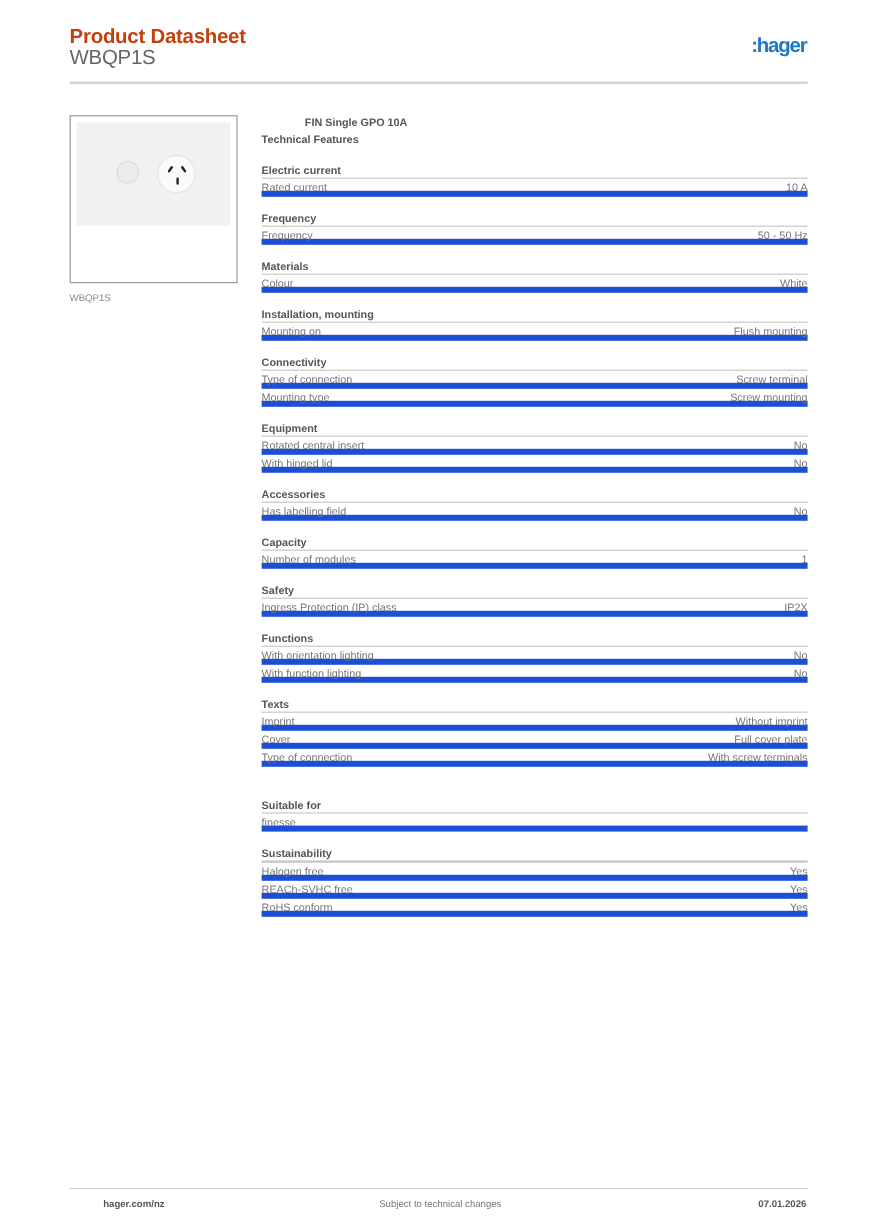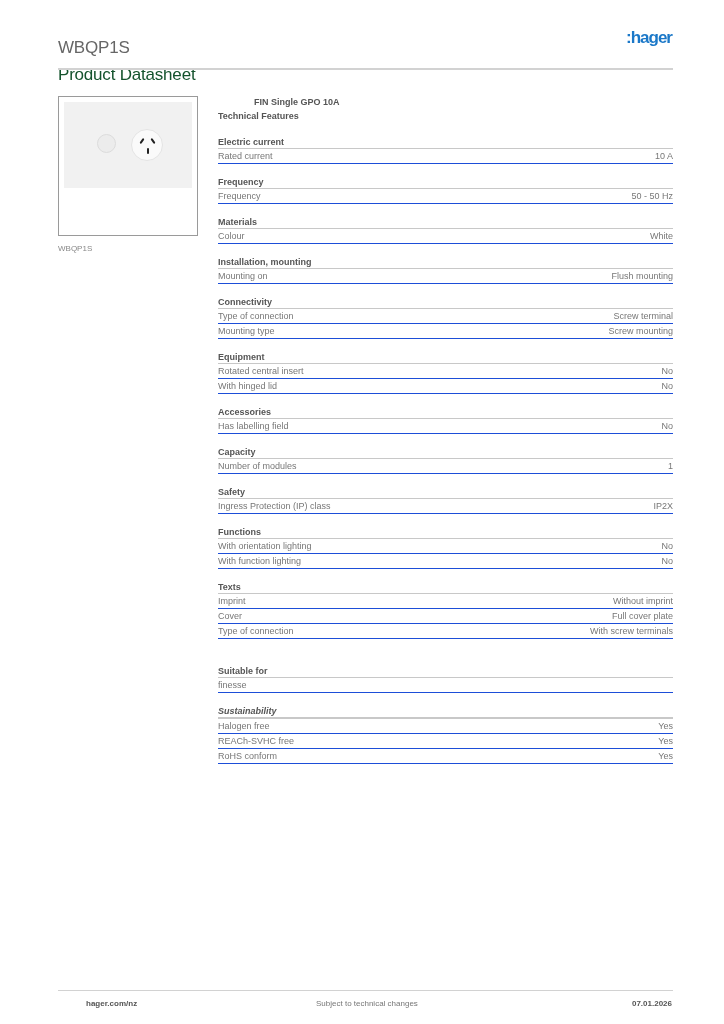--- a/index.html
+++ b/index.html
@@ -1,40 +1,40 @@
 <!DOCTYPE html>
 <html><head>
 <meta charset="utf-8">
 <style>
   * { margin: 0; padding: 0; box-sizing: border-box; }
   html, body { width: 724px; height: 1024px; background: #ffffff; }
   body { position: relative; font-family: "Liberation Sans", sans-serif; color: #555; overflow: hidden; }
 
-  .header-title { position: absolute; left: 58px; top: 21px; font-size: 17px; font-weight: normal; color: #14532d; letter-spacing: -0.2px; margin-top: 44px; }
+  .header-title { position: absolute; left: 58px; top: 21px; font-size: 17px; font-weight: bold; color: #c2410c; letter-spacing: -0.2px; }
   .header-sub { position: absolute; left: 58px; top: 38px; font-size: 17px; color: #666; letter-spacing: -0.2px; }
   .logo { position: absolute; right: 52px; top: 28px; font-size: 17px; font-weight: bold; color: #1b78c8; letter-spacing: -1px; }
   .header-rule { position: absolute; left: 58px; top: 68px; width: 615px; height: 2px; background: #d2d2d2; }
 
   .image-box { position: absolute; left: 58px; top: 96px; width: 140px; height: 140px; border: 1px solid #9a9a9a; background: #fff; }
   .image-plate { position: absolute; left: 5px; top: 5px; width: 128px; height: 86px; background: #f1f1f1; }
   .switch { position: absolute; left: 33px; top: 32px; width: 19px; height: 19px; border-radius: 50%; background: #ececec; border: 1px solid #dcdcdc; }
   .socket { position: absolute; left: 67px; top: 27px; width: 32px; height: 32px; border-radius: 50%; background: #fafafa; border: 1px solid #e4e4e4; }
   .pin { position: absolute; width: 2px; height: 6px; background: #222; border-radius: 1px; }
   .image-caption { position: absolute; left: 58px; top: 244px; font-size: 8px; color: #888; }
 
   .content { position: absolute; left: 218px; top: 96px; width: 455px; }
   .product-name { font-size: 9px; font-weight: bold; color: #555; height: 14px; line-height: 12px; margin-left: 36px; }
   .tech-title { font-size: 9px; font-weight: bold; color: #555; height: 14px; line-height: 12px; }
 
   .group { margin-top: 12px; }
   .group-title { font-size: 9px; font-weight: bold; color: #555; height: 13px; line-height: 12px; border-bottom: 1px solid #c8c8c8; }
-  .row { display: flex; justify-content: space-between; font-size: 9px; color: #777; height: 15px; line-height: 14px; border-bottom: 1px solid #1d4ed8; }
+  .row { display: flex; justify-content: space-between; font-size: 9px; color: #777; height: 15px; line-height: 14px; border-bottom: 5px solid #1d4ed8; }
   .row .val { text-align: right; }
   .group.spacer { margin-top: 26px; }
-  .group.thick .group-title { border-bottom: 2px solid #c8c8c8; height: 14px; font-style: italic; }
+  .group.thick .group-title { border-bottom: 2px solid #c8c8c8; height: 14px; }
 
   .footer-rule { position: absolute; left: 58px; top: 990px; width: 615px; height: 1px; background: #d2d2d2; }
   .footer-left { position: absolute; left: 58px; top: 999px; font-size: 8px; font-weight: bold; color: #555; padding-left: 28px; }
   .footer-center { position: absolute; left: 316px; top: 999px; font-size: 8px; color: #777; }
   .footer-right { position: absolute; right: 52px; top: 999px; font-size: 8px; font-weight: bold; color: #555; text-align: center; }
 </style>
 </head>
 <body>
 
 <div class="header-title">Product Datasheet</div>

